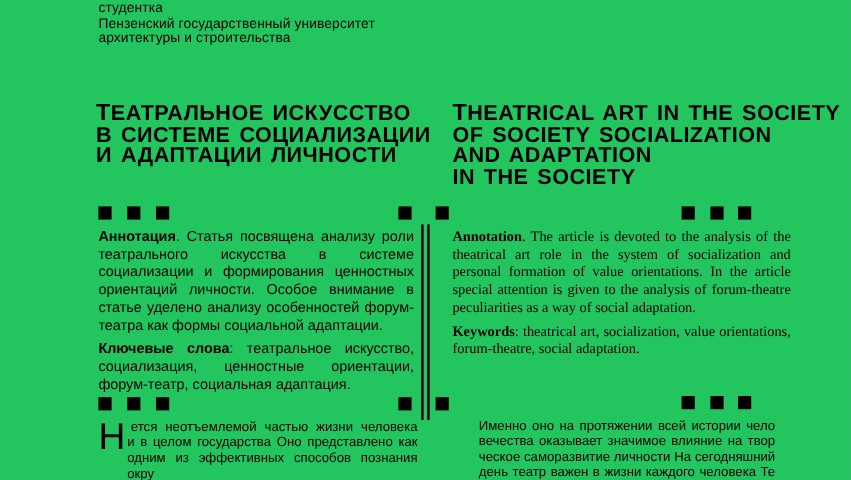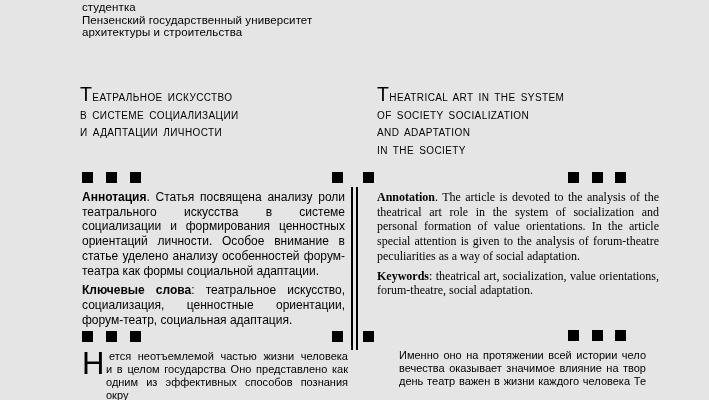--- a/index.html
+++ b/index.html
@@ -1,26 +1,26 @@
 <!DOCTYPE html>
 <html><head>
 <meta charset="utf-8">
 <style>
   html,body { margin:0; padding:0; background:#888; }
   .page {
     position:relative; width:709px; height:400px; margin:0 auto;
-    background:#e5e5e5; color:#000000; overflow:hidden;
+    background:#22c55e; color:#000000; overflow:hidden;
     font-family:"Liberation Sans", sans-serif;
   }
   
   .affil { position:absolute; left:82px; top:1px; font-size:11.5px; line-height:12.6px; letter-spacing:0.1px; }
   .affil div { white-space:nowrap; }
 
   
-  .title { position:absolute; top:86px; font-weight:400; font-size:10px; line-height:17.7px; letter-spacing:0.4px; word-spacing:2px; }
+  .title { position:absolute; top:86px; font-weight:700; font-size:18px; line-height:17.7px; letter-spacing:0.4px; word-spacing:2px; }
   .title.ru { left:80px; width:285px; }
   .title.en { left:377px; width:295px; }
   .title-line { white-space:nowrap; }
   .title-line.first::first-letter { font-size:19.5px; }
 
   
   .abstract-col { position:absolute; top:190px; font-size:12px; line-height:14.7px; text-align:justify; }
   .abstract-col.ru { left:82px; width:263px; }
   .abstract-col.en { left:377px; width:282px;font-family:Liberation Serif, serif; }
   .abstract-col p { margin:0; }
@@ -54,21 +54,21 @@
     <div>архитектуры и строительства</div>
   </div>
 
   <div class="title ru">
     <div class="title-line first">ТЕАТРАЛЬНОЕ ИСКУССТВО</div>
     <div class="title-line">В СИСТЕМЕ СОЦИАЛИЗАЦИИ</div>
     <div class="title-line">И АДАПТАЦИИ ЛИЧНОСТИ</div>
   </div>
 
   <div class="title en">
-    <div class="title-line first">THEATRICAL ART IN THE SYSTEM</div>
+    <div class="title-line first">THEATRICAL ART IN THE SOCIETY</div>
     <div class="title-line">OF SOCIETY SOCIALIZATION</div>
     <div class="title-line">AND ADAPTATION</div>
     <div class="title-line">IN THE SOCIETY</div>
   </div>
 
   <div class="sqrow" style="left:82px; top:172px;">
     <span class="sq"></span>
     <span class="sq"></span>
     <span class="sq"></span>
   </div>
@@ -116,16 +116,17 @@
   <div class="body-col ru">
     <span class="dropcap">Н</span>
     <div class="body-line indent">ется неотъемлемой частью жизни человека</div>
     <div class="body-line">и в целом государства Оно представлено как</div>
     <div class="body-line">одним из эффективных способов познания окру</div>
   </div>
 
   <div class="body-col en">
     <div class="body-line">Именно оно на протяжении всей истории чело</div>
     <div class="body-line">вечества оказывает значимое влияние на твор</div>
+    <div class="body-line">ческое саморазвитие личности На сегодняшний</div>
     <div class="body-line">день театр важен в жизни каждого человека Те</div>
   </div>
 
 </div>
 
 </body></html>

